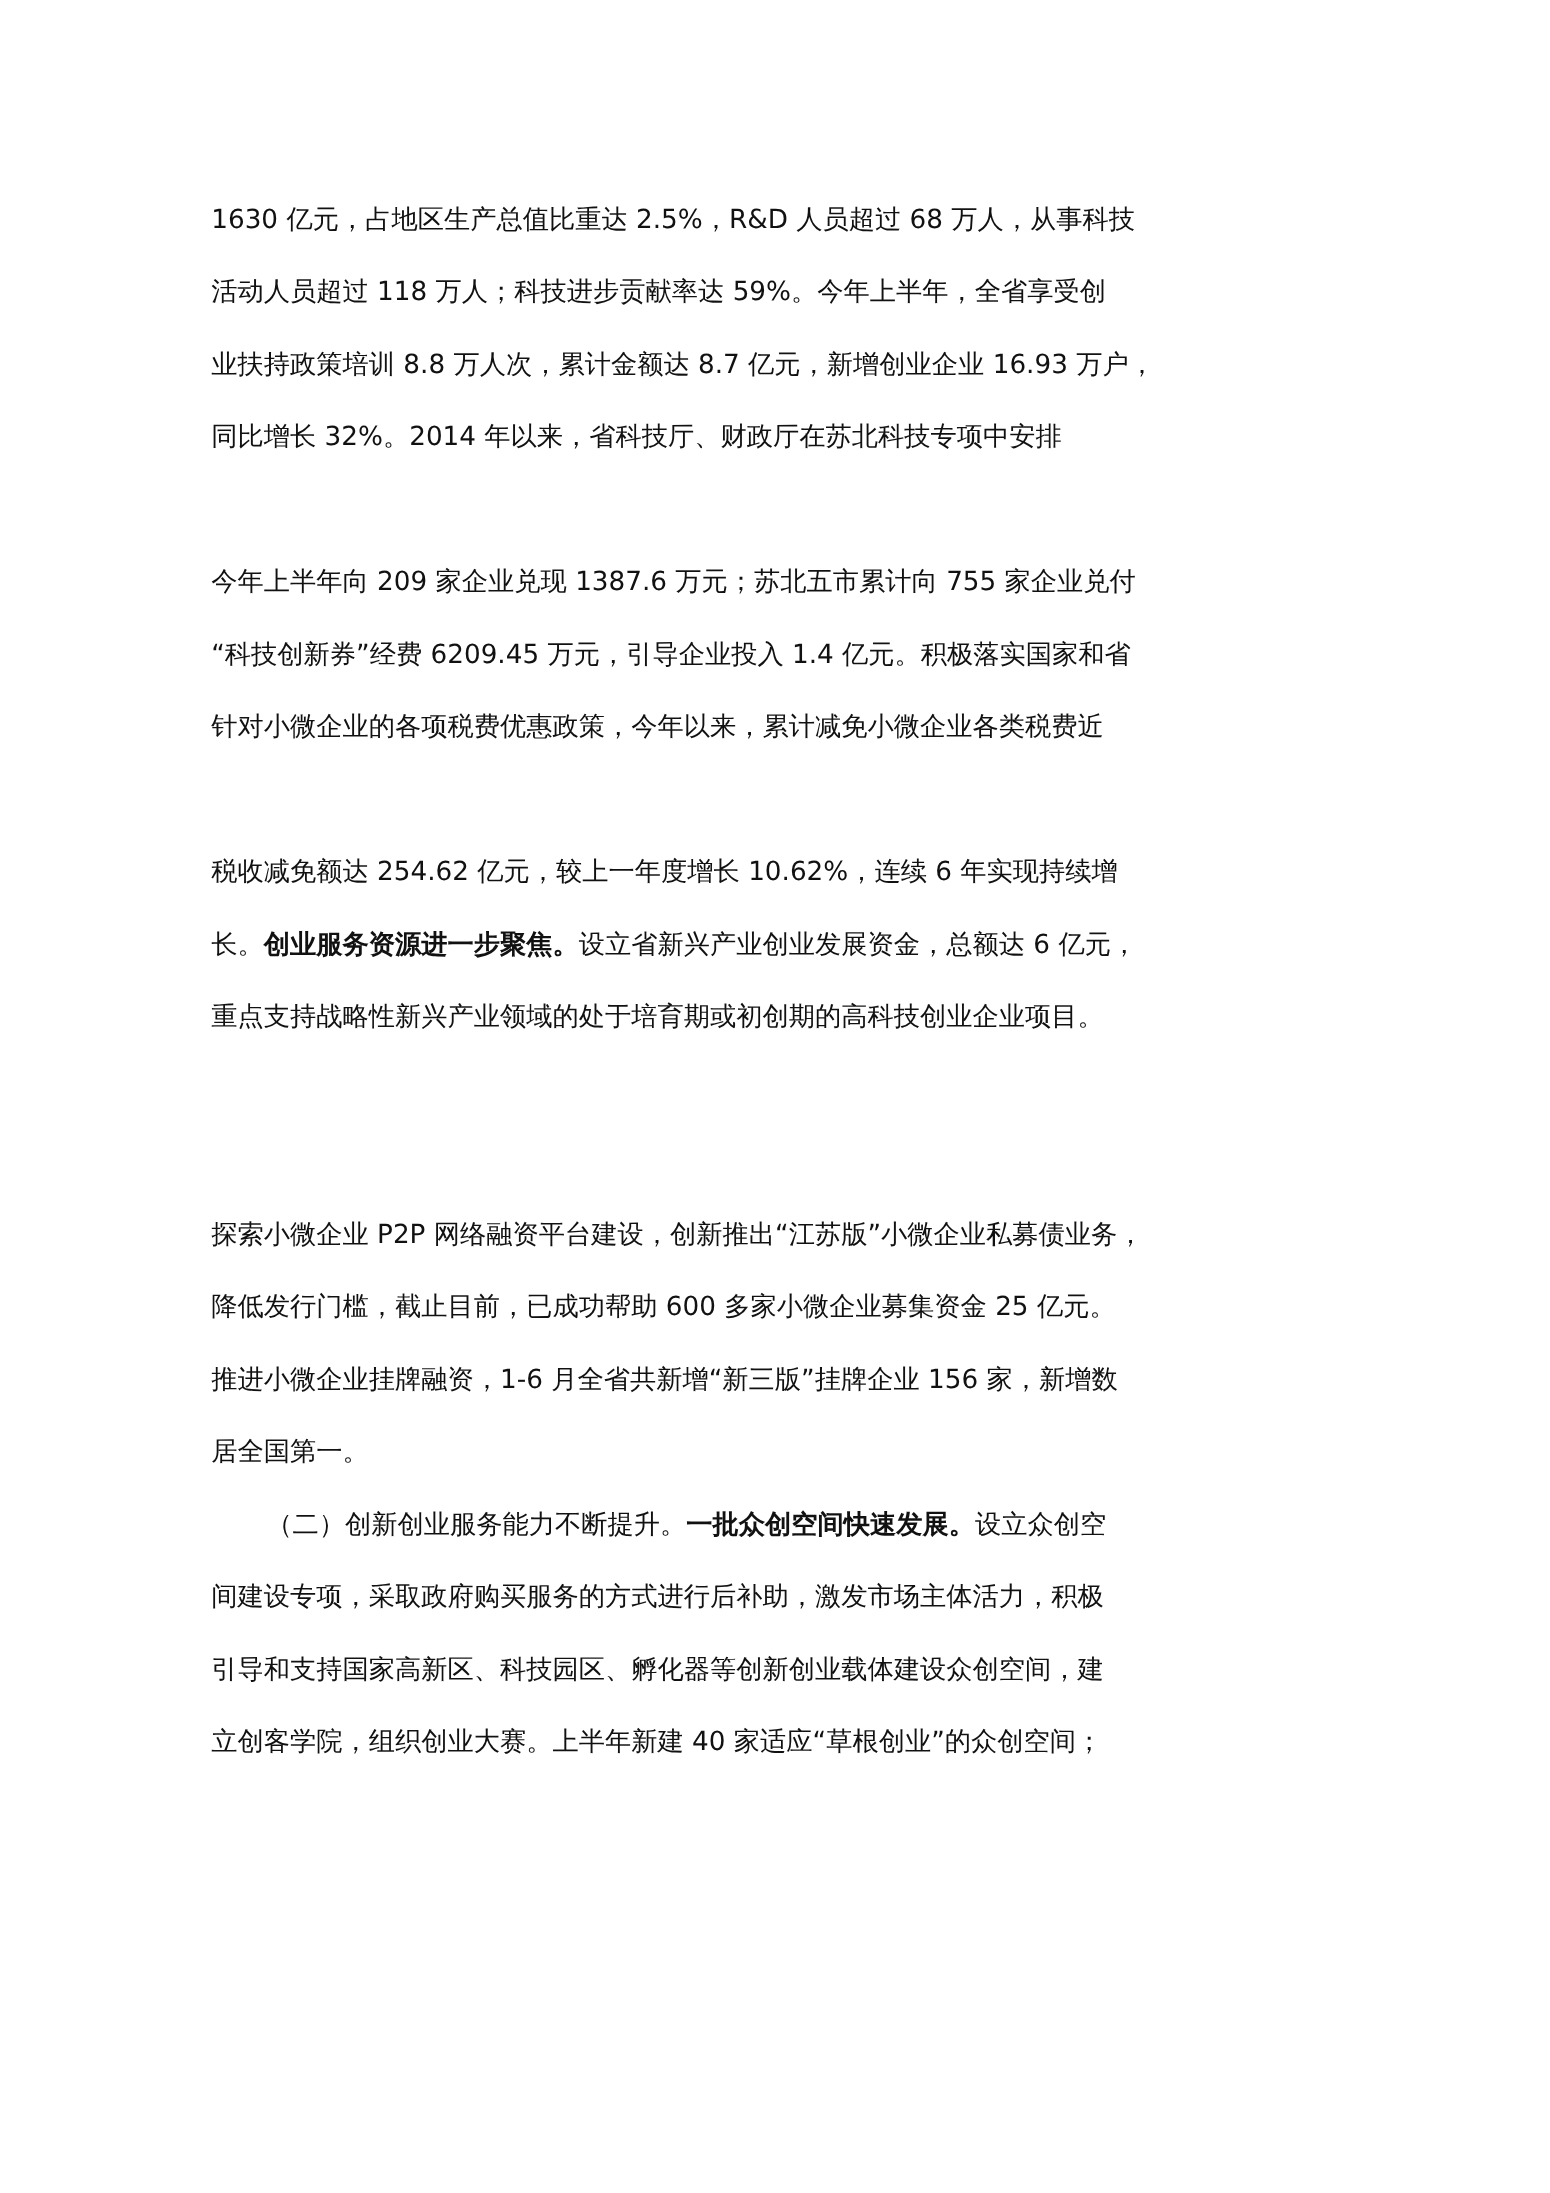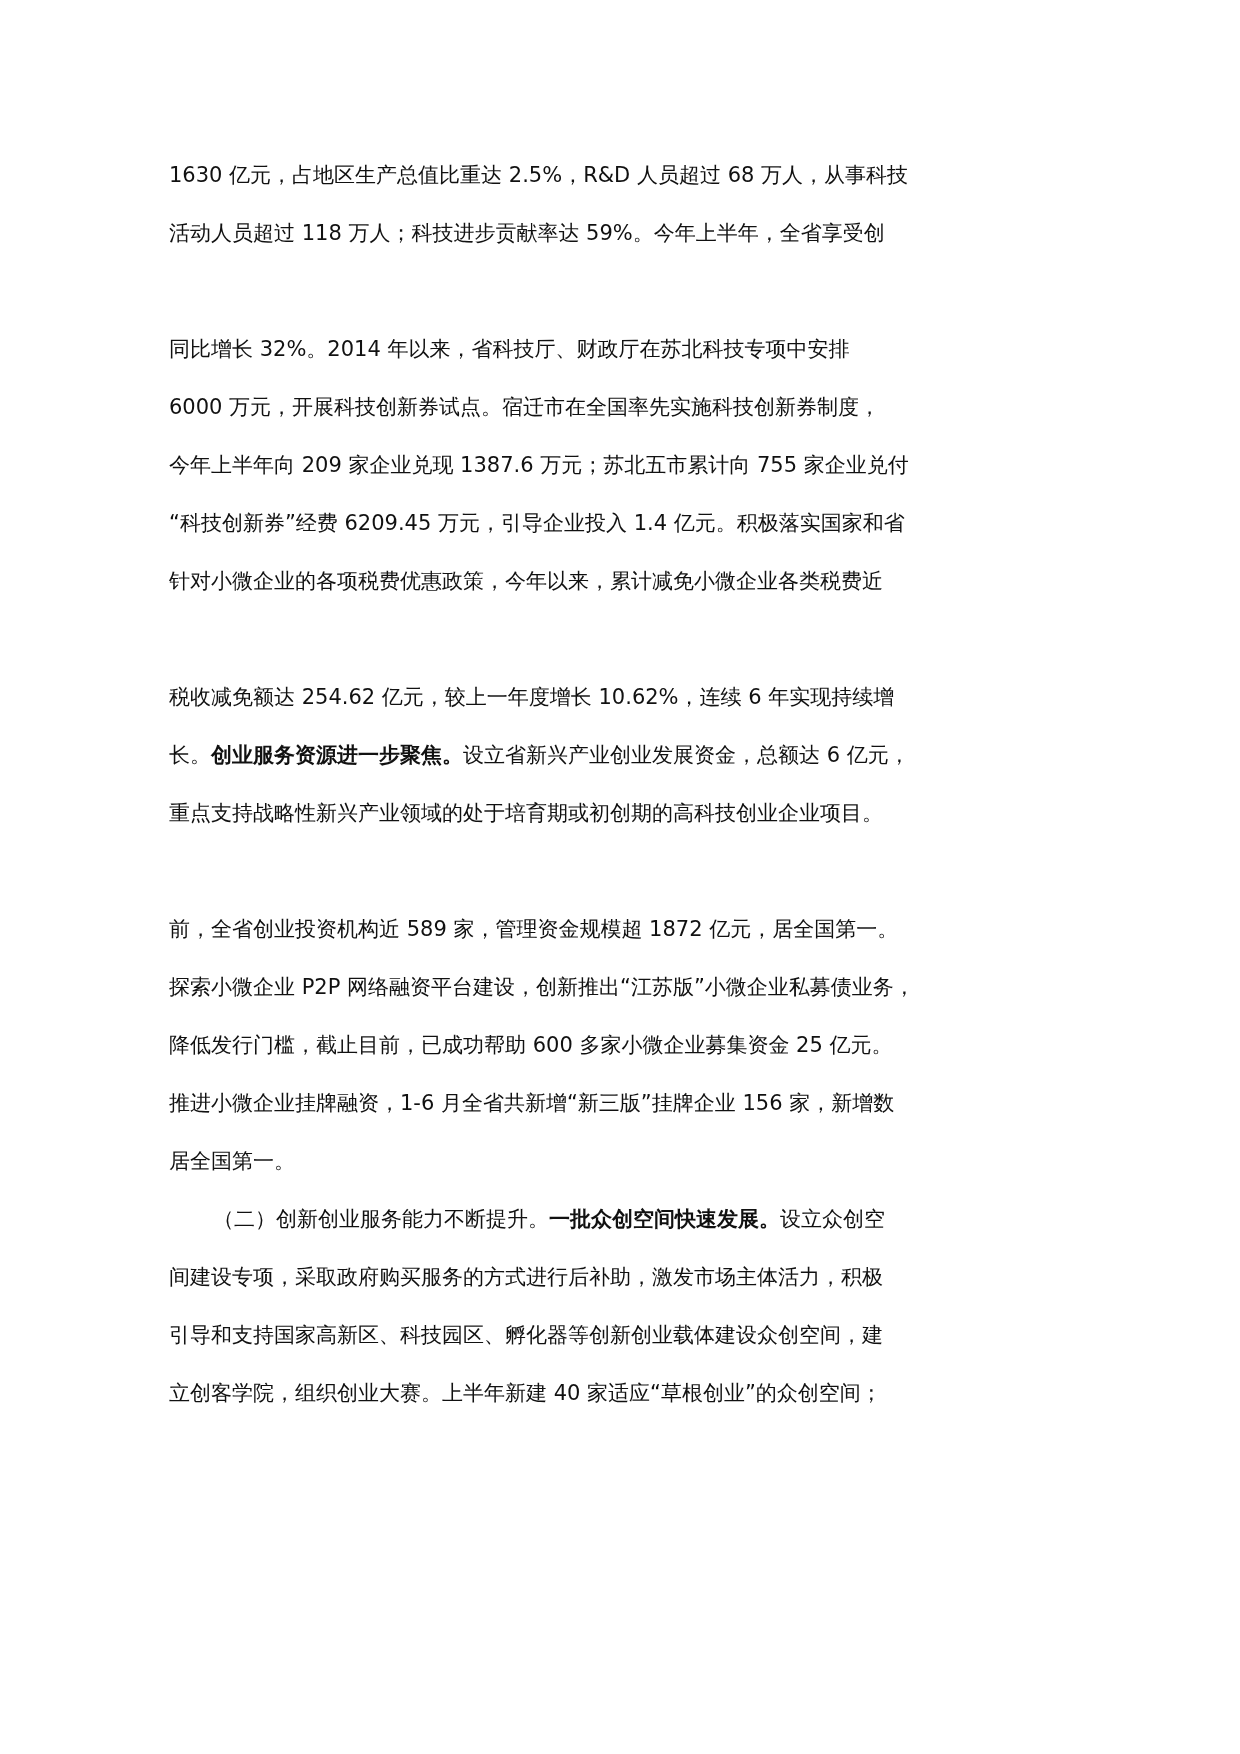--- a/index.html
+++ b/index.html
@@ -20,31 +20,30 @@
   }
   .line.indent { left: 213px; }
   .bold { font-weight: bold; }
 </style>
 </head>
 <body>
 
 <div class="page">
   <div class="line" style="top:160px">1630 亿元，占地区生产总值比重达 2.5%，R&amp;D 人员超过 68 万人，从事科技</div>
   <div class="line" style="top:218px">活动人员超过 118 万人；科技进步贡献率达 59%。今年上半年，全省享受创</div>
+  <div class="line" style="top:276px">业扶持政策培训 8.8 万人次，累计金额达 8.7 亿元，新增创业企业 16.93 万户，</div>
   <div class="line" style="top:334px">同比增长 32%。2014 年以来，省科技厅、财政厅在苏北科技专项中安排</div>
-  <div class="line" style="top:392px">6000 万元，开展科技创新券试点。宿迁市在全国率先实施科技创新券制度，</div>
   <div class="line" style="top:450px">今年上半年向 209 家企业兑现 1387.6 万元；苏北五市累计向 755 家企业兑付</div>
   <div class="line" style="top:508px">“科技创新券”经费 6209.45 万元，引导企业投入 1.4 亿元。积极落实国家和省</div>
   <div class="line" style="top:566px">针对小微企业的各项税费优惠政策，今年以来，累计减免小微企业各类税费近</div>
   <div class="line" style="top:682px">税收减免额达 254.62 亿元，较上一年度增长 10.62%，连续 6 年实现持续增</div>
   <div class="line" style="top:740px">
     <span>长。</span><span class="bold">创业服务资源进一步聚焦。</span><span>设立省新兴产业创业发展资金，总额达 6 亿元，</span>
   </div>
   <div class="line" style="top:798px">重点支持战略性新兴产业领域的处于培育期或初创期的高科技创业企业项目。</div>
-  <div class="line" style="top:914px">前，全省创业投资机构近 589 家，管理资金规模超 1872 亿元，居全国第一。</div>
   <div class="line" style="top:972px">探索小微企业 P2P 网络融资平台建设，创新推出“江苏版”小微企业私募债业务，</div>
   <div class="line" style="top:1030px">降低发行门槛，截止目前，已成功帮助 600 多家小微企业募集资金 25 亿元。</div>
   <div class="line" style="top:1088px">推进小微企业挂牌融资，1-6 月全省共新增“新三版”挂牌企业 156 家，新增数</div>
   <div class="line" style="top:1146px">居全国第一。</div>
   <div class="line indent" style="top:1204px">
     <span>（二）创新创业服务能力不断提升。</span><span class="bold">一批众创空间快速发展。</span><span>设立众创空</span>
   </div>
   <div class="line" style="top:1262px">间建设专项，采取政府购买服务的方式进行后补助，激发市场主体活力，积极</div>
   <div class="line" style="top:1320px">引导和支持国家高新区、科技园区、孵化器等创新创业载体建设众创空间，建</div>
   <div class="line" style="top:1378px">立创客学院，组织创业大赛。上半年新建 40 家适应“草根创业”的众创空间；</div>

